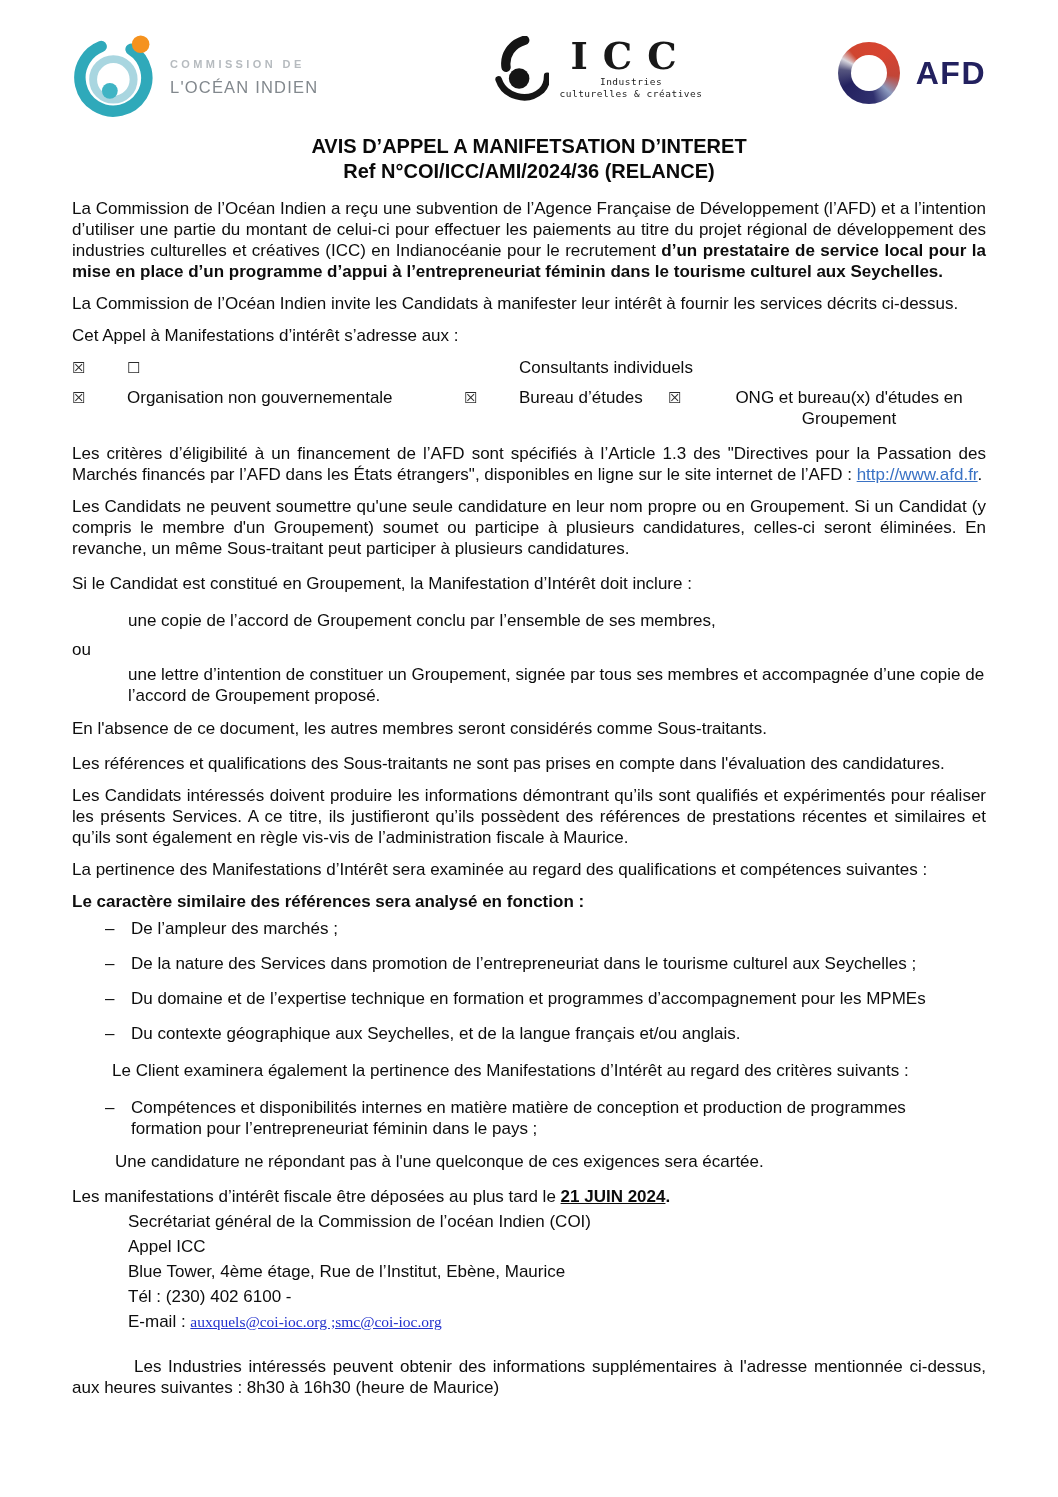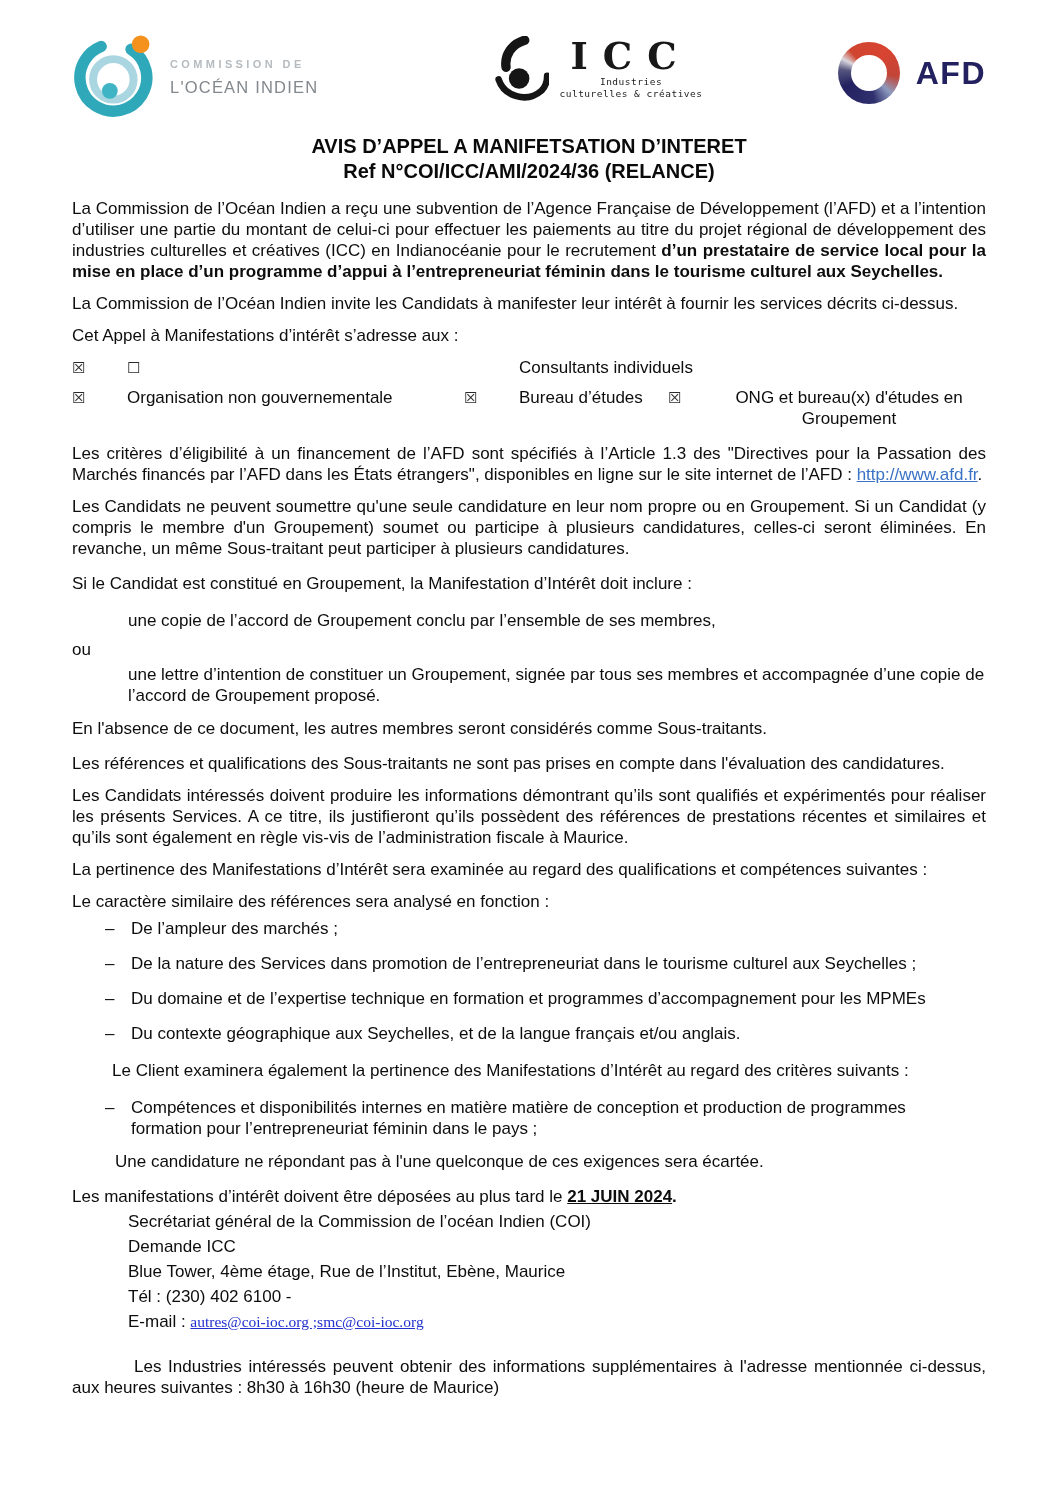--- a/index.html
+++ b/index.html
@@ -134,45 +134,45 @@
   <p class="ou">ou</p>
   <p class="opt2">une lettre d’intention de constituer un Groupement, signée par tous ses membres et accompagnée d’une copie de l’accord de Groupement proposé.</p>
 
   <p class="body-p nj">En l'absence de ce document, les autres membres seront considérés comme Sous-traitants.</p>
 
   <p class="body-p" style="margin-top:14px;">Les références et qualifications des Sous-traitants ne sont pas prises en compte dans l'évaluation des candidatures.</p>
 
   <p class="body-p tight">Les Candidats intéressés doivent produire les informations démontrant qu’ils sont qualifiés et expérimentés pour réaliser les présents Services. A ce titre, ils justifieront qu’ils possèdent des références de prestations récentes et similaires et qu’ils sont également en règle vis-vis de l’administration fiscale à Maurice.</p>
 
   <p class="body-p nj tight">La pertinence des Manifestations d’Intérêt sera examinée au regard des qualifications et compétences suivantes :</p>
-  <p class="body-p nj" style="margin-bottom:0;">Le caractère similaire des références sera analysé en fonction :</p>
+  <p class="body-p nj" style="margin-bottom:0;font-weight:bold;">Le caractère similaire des références sera analysé en fonction :</p>
 
   <ul class="dash">
     <li><span class="marker">–</span><span>De l’ampleur des marchés ;</span></li>
     <li><span class="marker">–</span><span>De la nature des Services dans promotion de l’entrepreneuriat dans le tourisme culturel aux Seychelles ;</span></li>
     <li><span class="marker">–</span><span>Du domaine et de l’expertise technique en formation et programmes d’accompagnement pour les MPMEs</span></li>
     <li><span class="marker">–</span><span>Du contexte géographique aux Seychelles, et de la langue français et/ou anglais.</span></li>
   </ul>
 
   <p class="body-p nj" style="margin-top:16px; margin-bottom:16px;margin-left:40px;">Le Client examinera également la pertinence des Manifestations d’Intérêt au regard des critères suivants :</p>
 
   <ul class="dash">
     <li style="max-width:860px;"><span class="marker">–</span><span>Compétences et disponibilités internes en matière matière de conception et production de programmes formation pour l’entrepreneuriat féminin  dans le pays  ;</span></li>
   </ul>
 
   <p class="body-p nj indent43" style="margin-top:-2px; margin-bottom:14px;">Une candidature ne répondant pas à l'une quelconque de ces exigences sera écartée.</p>
 
 
-  <p class="body-p nj" style="margin-bottom:2px;"><span>Les manifestations d’intérêt doivent être déposées au plus tard le </span><span class="date-hl">21 JUIN 2024</span><span class="b">.</span></p>
+  <p class="body-p nj" style="margin-bottom:2px;"><span>Les manifestations d’intérêt fiscale être déposées au plus tard le </span><span class="date-hl">21 JUIN 2024</span><span class="b">.</span></p>
 
   <div class="contact">
     <div>Secrétariat général de la Commission de l’océan Indien (COI)</div>
-    <div>Demande ICC</div>
+    <div>Appel ICC</div>
     <div>Blue Tower, 4ème étage, Rue de l’Institut, Ebène, Maurice</div>
     <div>Tél : (230) 402 6100 -</div>
-    <div><span>E-mail : </span><a class="email-link">autres@coi-ioc.org ;smc@coi-ioc.org</a></div>
+    <div><span>E-mail : </span><a class="email-link">auxquels@coi-ioc.org ;smc@coi-ioc.org</a></div>
   </div>
 
   <p class="footer-note" style="margin-top:22px;">
       <span class="fn-text">Les Industries intéressés peuvent obtenir des informations supplémentaires à l'adresse mentionnée ci-dessus, aux heures suivantes : 8h30 à 16h30 (heure de Maurice)</span>
     </p>
 
 </div>
 
 </body></html>

